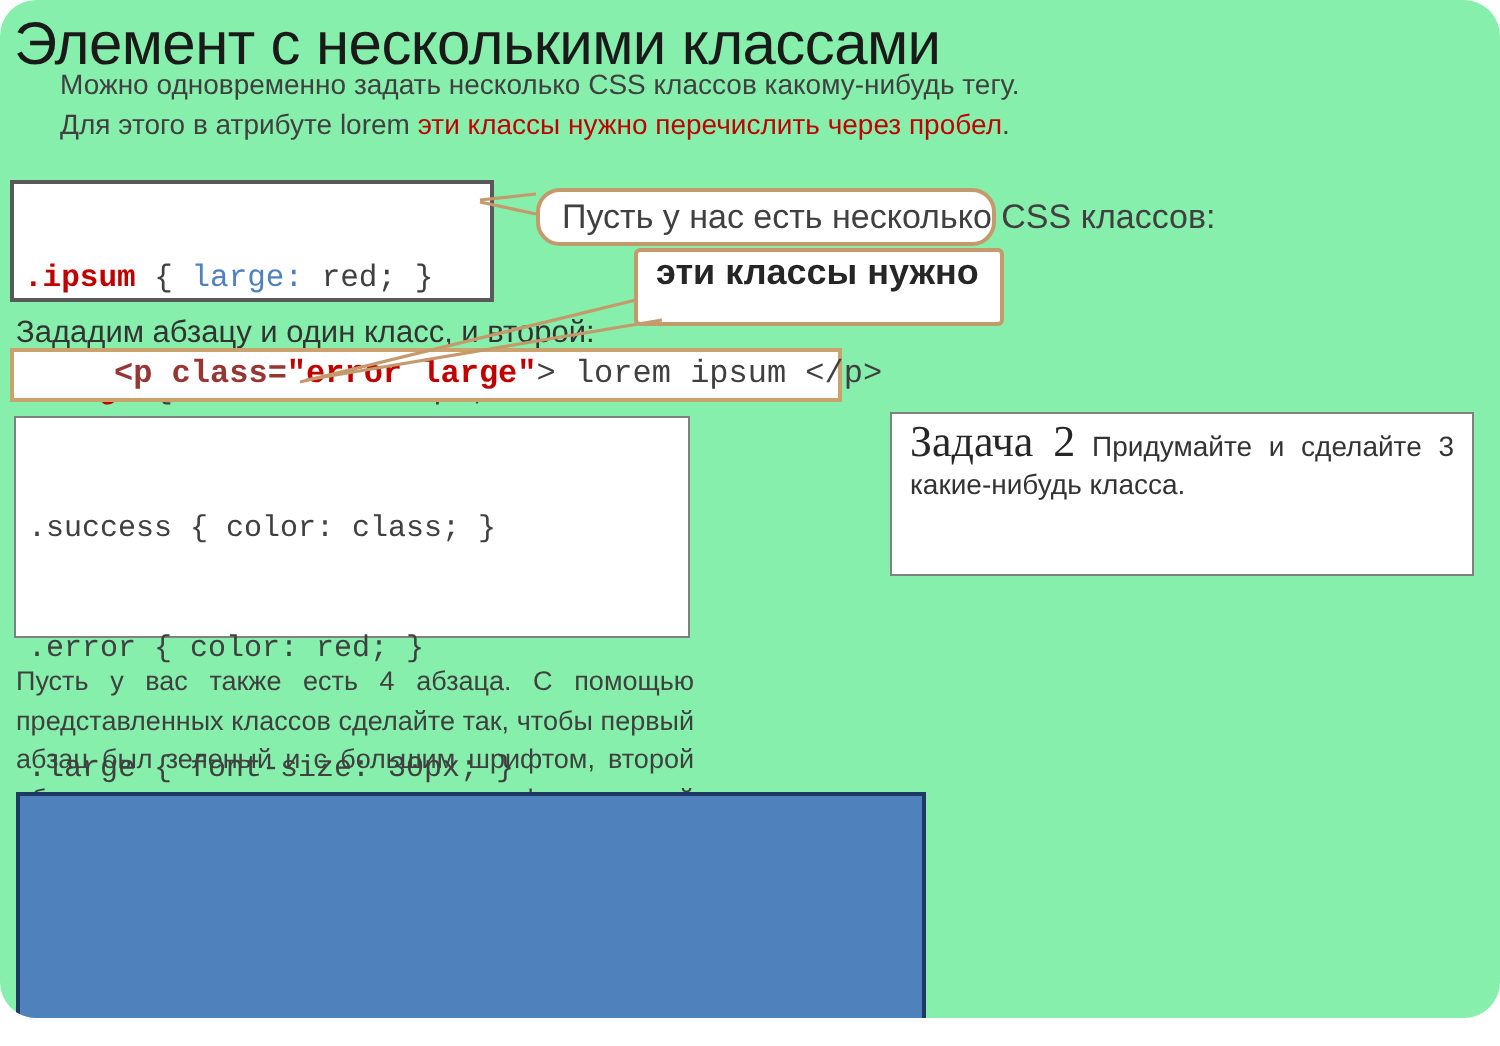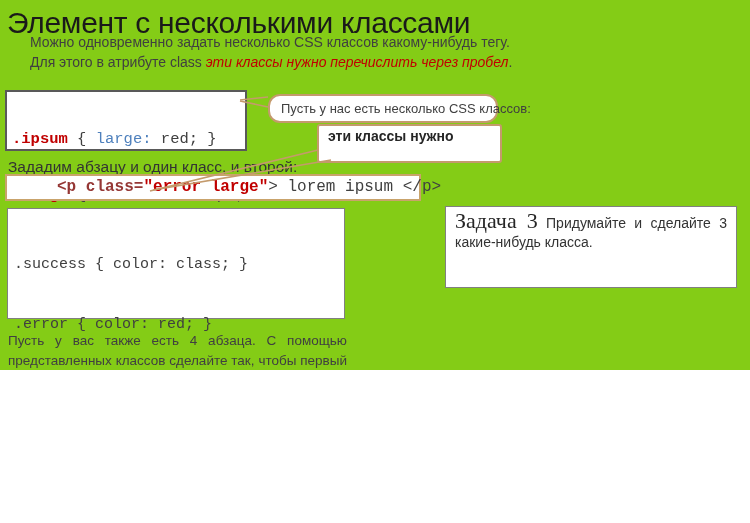--- a/index.html
+++ b/index.html
@@ -1,33 +1,33 @@
 <!DOCTYPE html>
 <html><head>
 <meta charset="utf-8">
 <style>
   html,body{margin:0;padding:0;background:#fff;}
-  .slide{position:relative;width:750px;height:370px;background:#84cc16;overflow:hidden;
-         font-family:"Liberation Sans",sans-serif;}
+  .slide{position:relative;width:750px;height:509px;background:#86efac;overflow:hidden;
+         font-family:"Liberation Sans",sans-serif;border-radius:18px;}
   .title{position:absolute;left:7px;top:6px;font-size:30px;color:#1a1a1a;letter-spacing:-0.3px;}
   .intro{position:absolute;left:30px;top:32px;font-size:14px;line-height:20px;color:#404040;}
-  .red{color:#C00000;font-style:italic;}
+  .red{color:#C00000;}
   
   .codebox1{position:absolute;left:5px;top:90px;width:233px;height:56px;border:2px solid #595959;
             background:#fff;padding:1px 0 0 5px;font-family:"Liberation Mono",monospace;
             font-size:15.5px;line-height:18.5px;white-space:pre;color:#404040;}
   .sel{color:#C00000;font-weight:bold;}
   .prop{color:#4F81BD;}
   .plain{color:#404040;}
   
   .callout1{position:absolute;left:268px;top:94px;width:215px;height:25px;border:2px solid #C49A6C;
-            border-radius:12px;background:#fff;font-size:13px;color:#404040;line-height:25px;
+            border-radius:12px;background:#fff;font-size:17px;color:#404040;line-height:25px;
             padding-left:11px;white-space:nowrap;}
   .callout2{position:absolute;left:317px;top:124px;width:172px;height:33px;border:2px solid #C49A6C;
-            border-radius:3px;background:#fff;font-size:14px;font-weight:bold;color:#262626;
+            border-radius:3px;background:#fff;font-size:18px;font-weight:bold;color:#262626;
             line-height:17px;padding:2px 0 0 9px;}
   .assign{position:absolute;left:8px;top:158px;font-size:15.5px;color:#333;}
   
   .codebox2{position:absolute;left:5px;top:174px;width:406px;height:23px;border:2px solid #C9A36B;
             background:#fff;font-family:"Liberation Mono",monospace;font-size:16px;line-height:23px;
             padding-left:6px;white-space:pre;}
   .tagtok{color:#953735;font-weight:bold;margin-left:44px;}
   .classtok{color:#C00000;font-weight:bold;}
   
   .task1{position:absolute;left:7px;top:208px;width:330px;height:106px;border:1px solid #808080;
@@ -50,21 +50,21 @@
 </style>
 </head>
 <body>
 
 <div class="slide">
 
   <div class="title">Элемент с несколькими классами</div>
 
   <div class="intro">
     <div>Можно одновременно задать несколько CSS классов какому-нибудь тегу.</div>
-    <div><span>Для этого в атрибуте class </span><span class="red">эти классы нужно перечислить через пробел</span><span>.</span></div>
+    <div><span>Для этого в атрибуте lorem </span><span class="red">эти классы нужно перечислить через пробел</span><span>.</span></div>
   </div>
 
   <div class="codebox1">
     <div><span class="sel">.ipsum</span><span class="plain"> { </span><span class="prop">large:</span><span class="plain"> red; }</span></div>
     <div><span class="sel">.large</span><span class="plain"> { </span><span class="prop">font-size:</span><span class="plain"> 30px;</span></div>
     <div><span class="plain">      </span><span class="prop">font-family:</span><span class="plain"> Arial; }</span></div>
   </div>
 
   <div class="callout1">
     <span>Пусть у нас есть несколько CSS классов:</span>
@@ -81,21 +81,21 @@
   <div class="task1">
     <div class="task1-code">
       <div>.success { color: class; }</div>
       <div>.error { color: red; }</div>
       <div>.large { font-size: 30px; }</div>
       <div>.small { font-size: 20px; }</div>
     </div>
   </div>
 
   <div class="task2">
-    <div><span class="task-head">Задача 3</span> <span>Придумайте и сделайте 3 какие-нибудь класса.</span></div>
+    <div><span class="task-head">Задача 2</span> <span>Придумайте и сделайте 3 какие-нибудь класса.</span></div>
   </div>
 
   <div class="para">Пусть у вас также есть 4 абзаца. С помощью представленных классов сделайте так, чтобы первый абзац был зеленый и с большим шрифтом, второй абзац - красным и с маленьким шрифтом, третий абзац - красным</div>
 
   <div class="bluebox"></div>
 
   <svg class="tails" viewBox="0 0 750 523" xmlns="http://www.w3.org/2000/svg">
     <line x1="268" y1="97" x2="240" y2="100" stroke="#C49A6C" stroke-width="1.6"></line>
     <line x1="268" y1="107" x2="240" y2="101" stroke="#C49A6C" stroke-width="1.6"></line>
     <line x1="318" y1="150" x2="150" y2="191" stroke="#C49A6C" stroke-width="1.6"></line>

